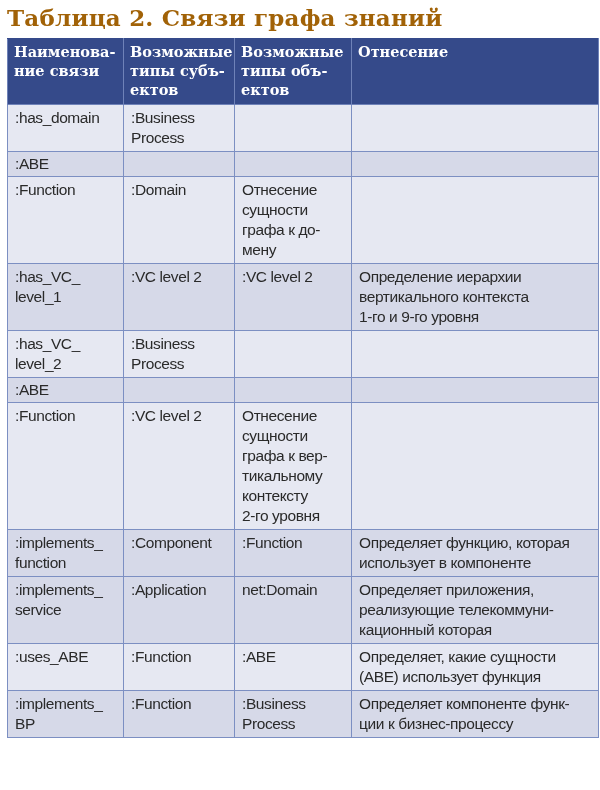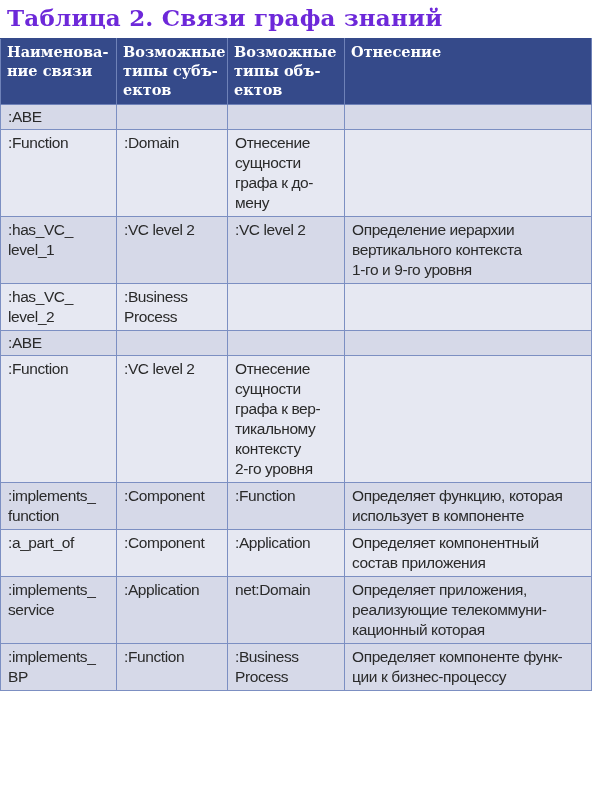--- a/index.html
+++ b/index.html
@@ -15,27 +15,27 @@
       font-family: "Liberation Sans", sans-serif;
     }
     .title {
       position: absolute;
       left: 7px;
       top: 3px;
       font-family: "DejaVu Serif", serif;
       font-weight: bold;
       font-size: 23px;
       letter-spacing: 0.2px;
-      color: #6d28d9;
+      color: #a16207;
       white-space: nowrap;
       line-height: 30px;
     }
     table.kg {
       position: absolute;
-      left: 0;
+      left: 7px;
       top: 38px;
       width: 591px;
       border-collapse: collapse;
       table-layout: fixed;
       font-family: "Liberation Sans", sans-serif;
     }
     table.kg col.c1 { width: 116px; }
     table.kg col.c2 { width: 111px; }
     table.kg col.c3 { width: 117px; }
     table.kg col.c4 { width: 247px; }
@@ -87,20 +87,27 @@
       <th style="white-space:pre-line">Возможные
 типы субъ-
 ектов</th>
       <th style="white-space:pre-line">Возможные
 типы объ-
 ектов</th>
       <th style="white-space:pre-line">Отнесение</th>
     </tr>
   </thead>
   <tbody>
+    <tr class="light">
+      <td>:has_domain</td>
+      <td>:Business
+Process</td>
+      <td></td>
+      <td></td>
+    </tr>
     <tr class="dark r-short">
       <td>:ABE</td>
       <td></td>
       <td></td>
       <td></td>
     </tr>
     <tr class="light">
       <td>:Function</td>
       <td>:Domain</td>
       <td>Отнесение
@@ -144,35 +151,35 @@
       <td></td>
     </tr>
     <tr class="dark">
       <td>:implements_
 function</td>
       <td>:Component</td>
       <td>:Function</td>
       <td>Определяет функцию, которая
 использует в компоненте</td>
     </tr>
-    <tr class="light">
-      <td>:a_part_of</td>
-      <td>:Component</td>
-      <td>:Application</td>
-      <td>Определяет компонентный
-состав приложения</td>
-    </tr>
     <tr class="dark">
       <td>:implements_
 service</td>
       <td>:Application</td>
       <td>net:Domain</td>
       <td>Определяет приложения,
 реализующие телекоммуни-
 кационный которая</td>
+    </tr>
+    <tr class="light">
+      <td>:uses_ABE</td>
+      <td>:Function</td>
+      <td>:ABE</td>
+      <td>Определяет, какие сущности
+(ABE) использует функция</td>
     </tr>
     <tr class="dark">
       <td>:implements_
 BP</td>
       <td>:Function</td>
       <td>:Business
 Process</td>
       <td>Определяет компоненте функ-
 ции к бизнес-процессу</td>
     </tr>

